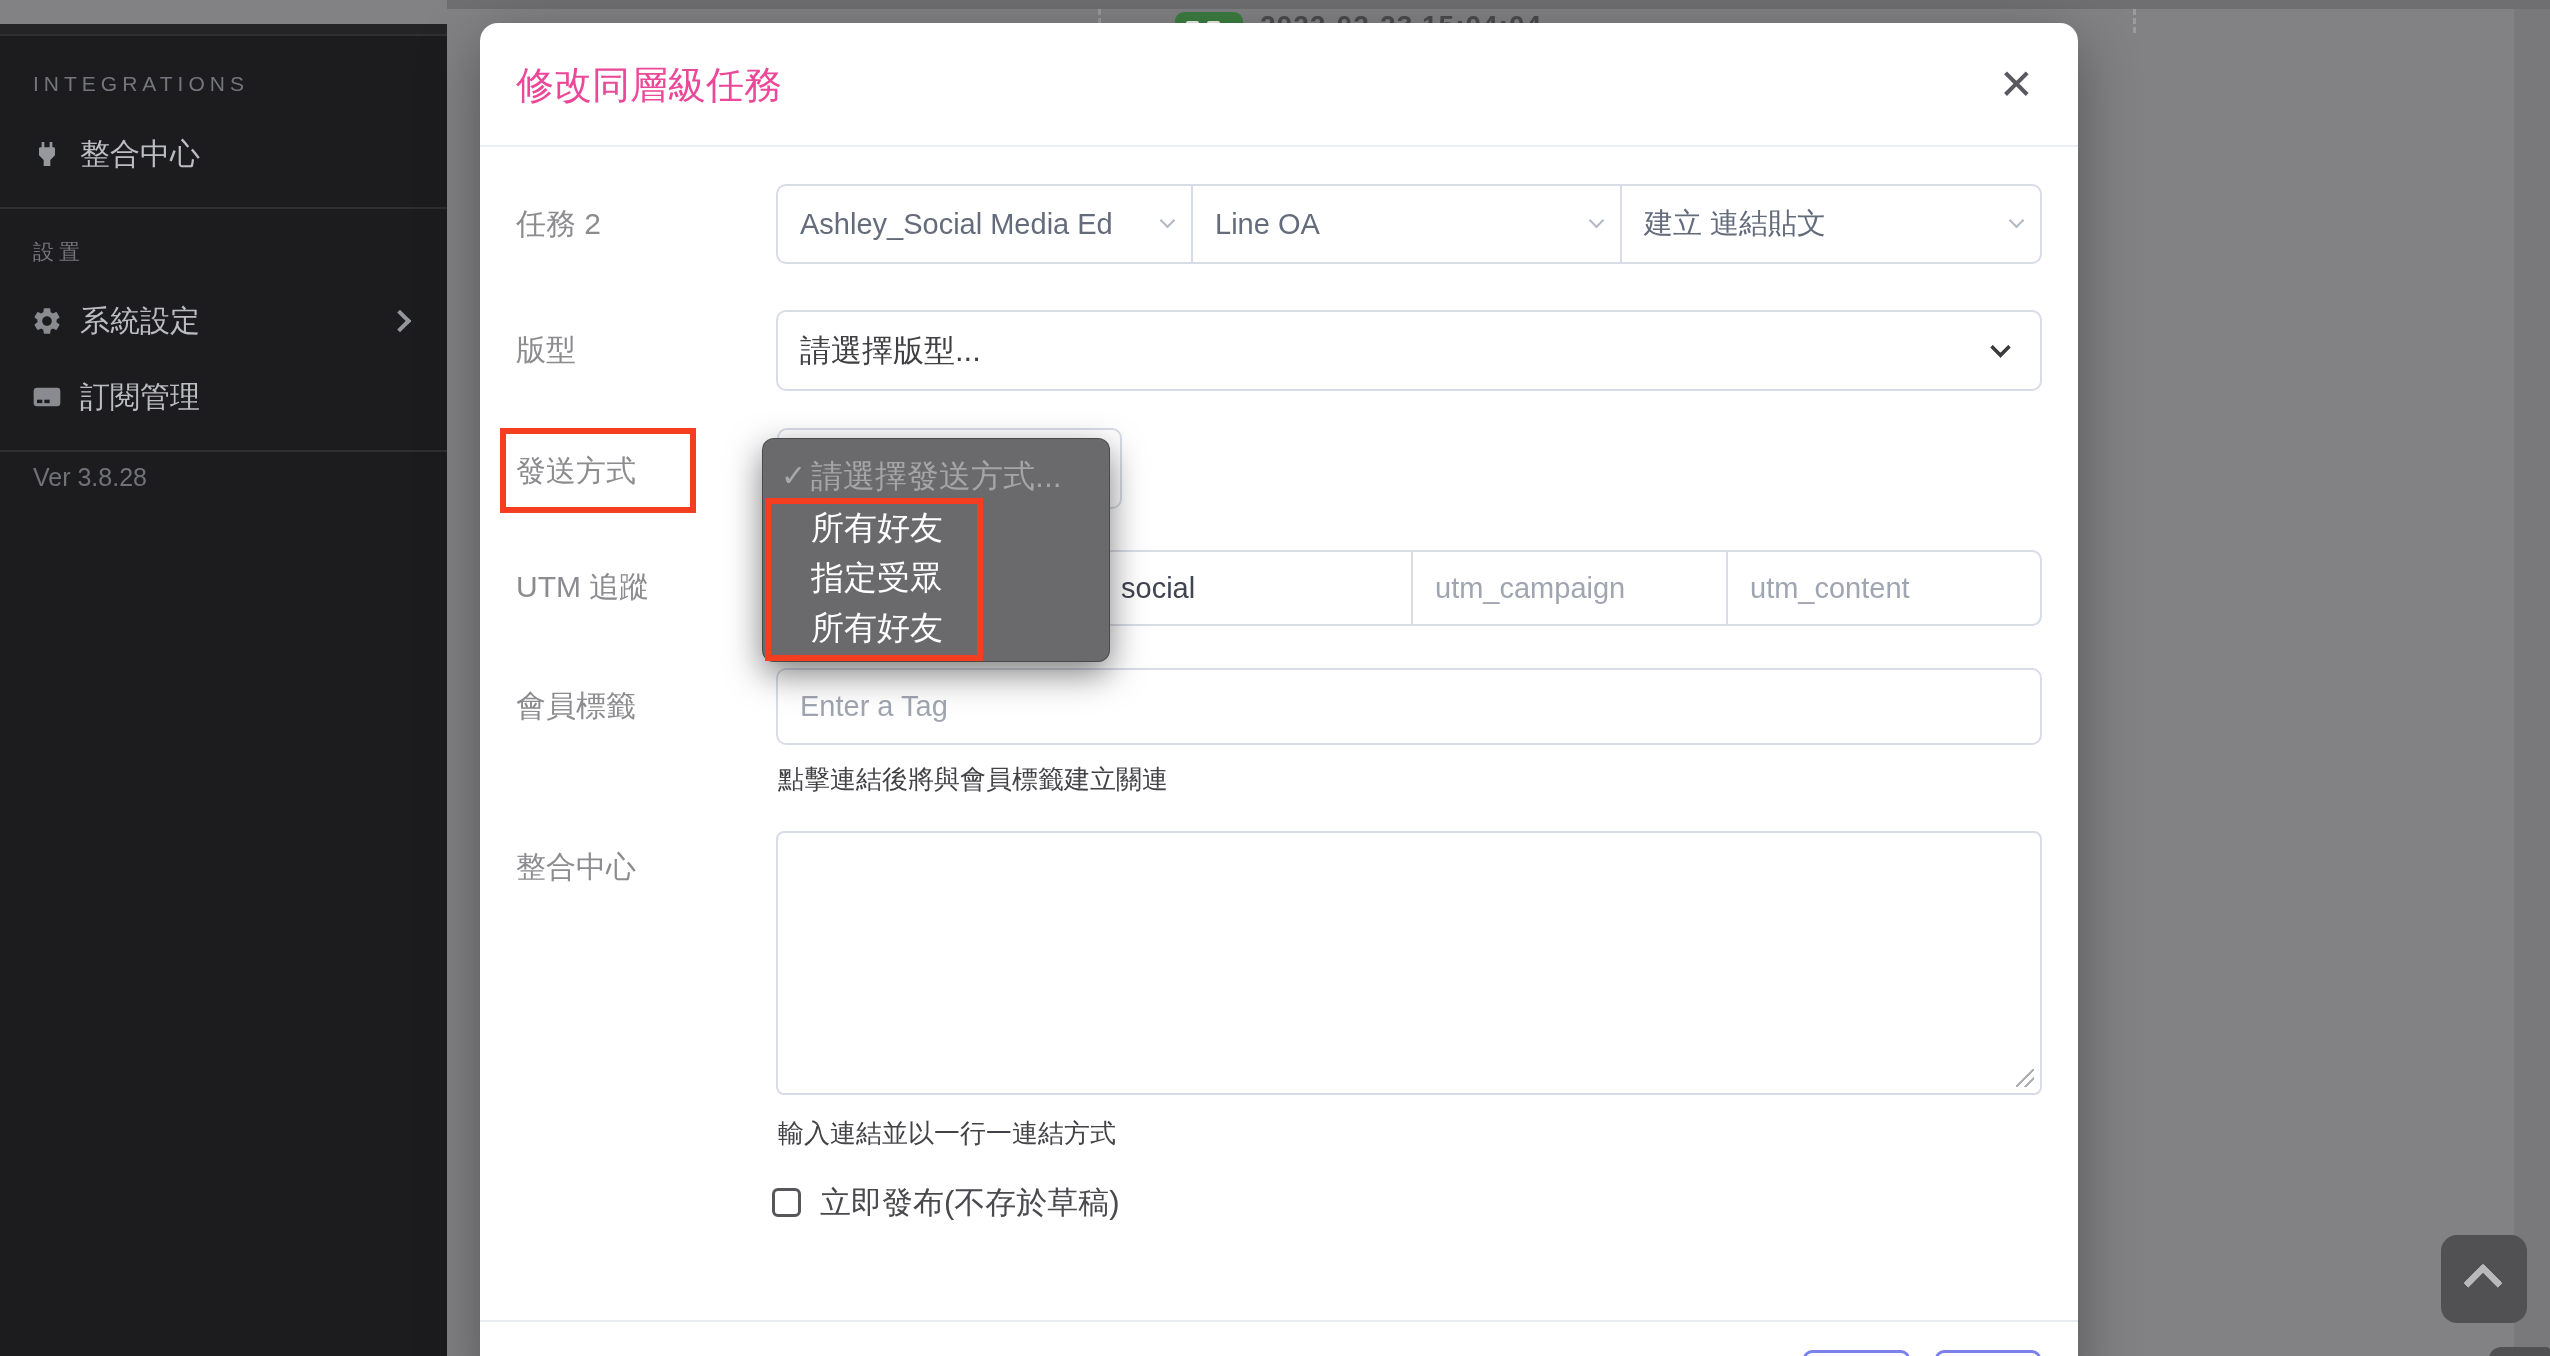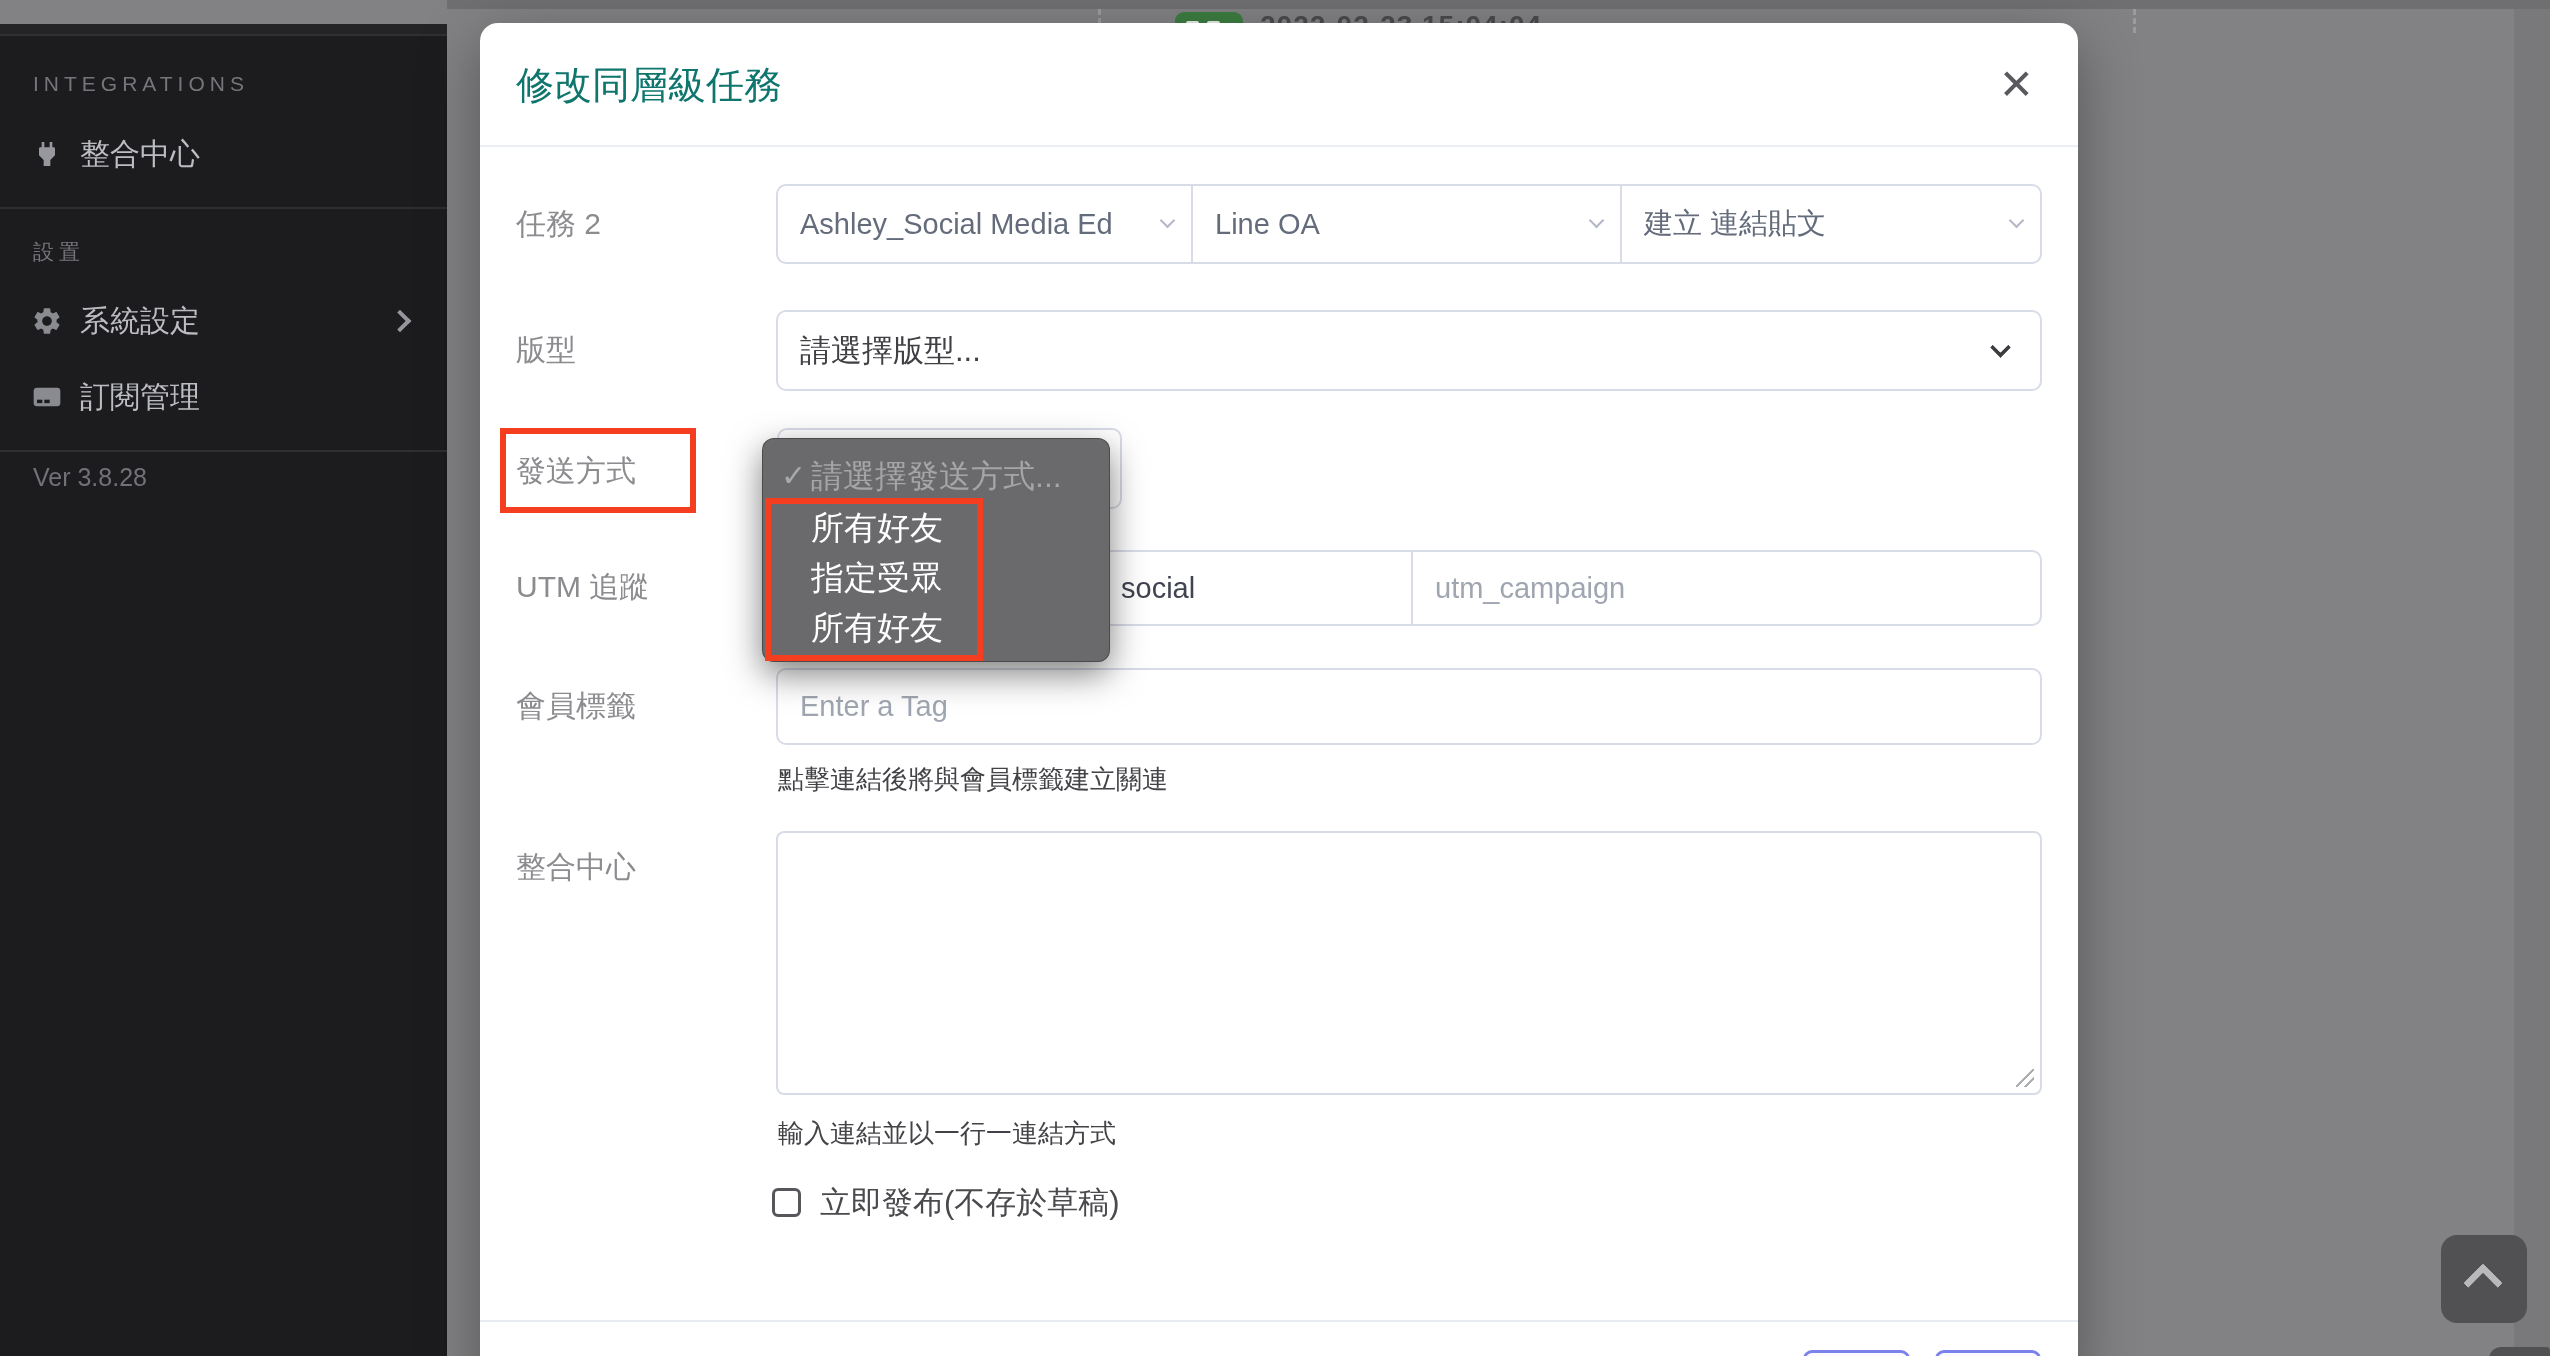--- a/index.html
+++ b/index.html
@@ -29,21 +29,21 @@
   .bd-rightstrip { position:absolute; left:2067px; top:9px; width:36px; height:1347px; background:#79797b; }
 
   
   .scroll-top-btn { position:absolute; left:2441px; top:1235px; width:86px; height:88px; background:#515154; border-radius:16px; z-index:6; cursor:pointer; }
   .scroll-top-btn .up { position:absolute; left:28px; top:34px; width:28px; height:28px; border-top:7px solid #b9b9bb; border-left:7px solid #b9b9bb; transform:rotate(45deg); border-radius:2px; }
   .corner-btn { position:absolute; left:2489px; top:1347px; width:61px; height:22px; background:#515154; border-radius:12px 4px 0 0; z-index:6; }
 
   
   .modal { position:absolute; left:480px; top:23px; width:1598px; height:1367px; background:#ffffff; border-radius:18px; box-shadow:0 18px 60px rgba(0,0,0,.35); z-index:10; }
   .modal-header { position:absolute; left:0; top:0; width:100%; height:124px; border-bottom:2px solid #eceef5; }
-  .modal-title { position:absolute; left:36px; top:0; line-height:124px; font-size:38px; color:#0f766e; }
+  .modal-title { position:absolute; left:36px; top:0; line-height:124px; font-size:38px; color:#ec4899; }
   .modal-close { position:absolute; right:44px; top:36px; font-size:42px; font-weight:300; color:#5a5a5e; cursor:pointer; line-height:52px; }
 
   .field-label { position:absolute; left:36px; width:250px; font-size:30px; color:#8c8c90; line-height:40px; white-space:nowrap; }
 
   .select-group { position:absolute; left:296px; width:1266px; display:flex; background:#fff; border:2px solid #d8dce7; border-radius:10px; }
   .sg-cell { position:relative; height:100%; }
   .sg-cell + .sg-cell { border-left:2px solid #d8dce7; }
   .sg-text { position:absolute; left:22px; right:42px; top:0; bottom:0; display:flex; align-items:center; font-size:29px; color:#646c7c; white-space:nowrap; overflow:hidden; }
   .chev-sm { position:absolute; right:18px; top:50%; margin-top:-9px; width:11px; height:11px; border-right:2px solid #b3b8c6; border-bottom:2px solid #b3b8c6; transform:rotate(45deg); }
   .chev-lg { position:absolute; right:32px; top:50%; margin-top:-11px; width:15px; height:15px; border-right:4px solid #3c3c40; border-bottom:4px solid #3c3c40; transform:rotate(45deg); border-radius:1px; }
@@ -175,20 +175,23 @@
     <div class="stub-select"></div>
 
     <div class="field-label" style="top:544px;">UTM 追蹤</div>
     <div class="select-group" style="top:527px; height:76px;">
       <div class="sg-cell" style="width:633px;">
         <input class="text-input" style="padding-left: 343px;" type="text" value="social">
       </div>
       <div class="sg-cell" style="width:315px;">
         <input class="text-input" type="text" placeholder="utm_campaign" style="">
       </div>
+      <div class="sg-cell" style="width:312px;">
+        <input class="text-input" type="text" placeholder="utm_content" style="">
+      </div>
     </div>
 
     <div class="field-label" style="top:663px;">會員標籤</div>
     <div class="single-input" style="top:645px; height:77px;">
       <input class="text-input" type="text" placeholder="Enter a Tag" style="">
     </div>
     <div class="helper" style="top:739px;">點擊連結後將與會員標籤建立關連</div>
 
     <div class="field-label" style="top:824px;">整合中心</div>
     <div class="textarea-box">

